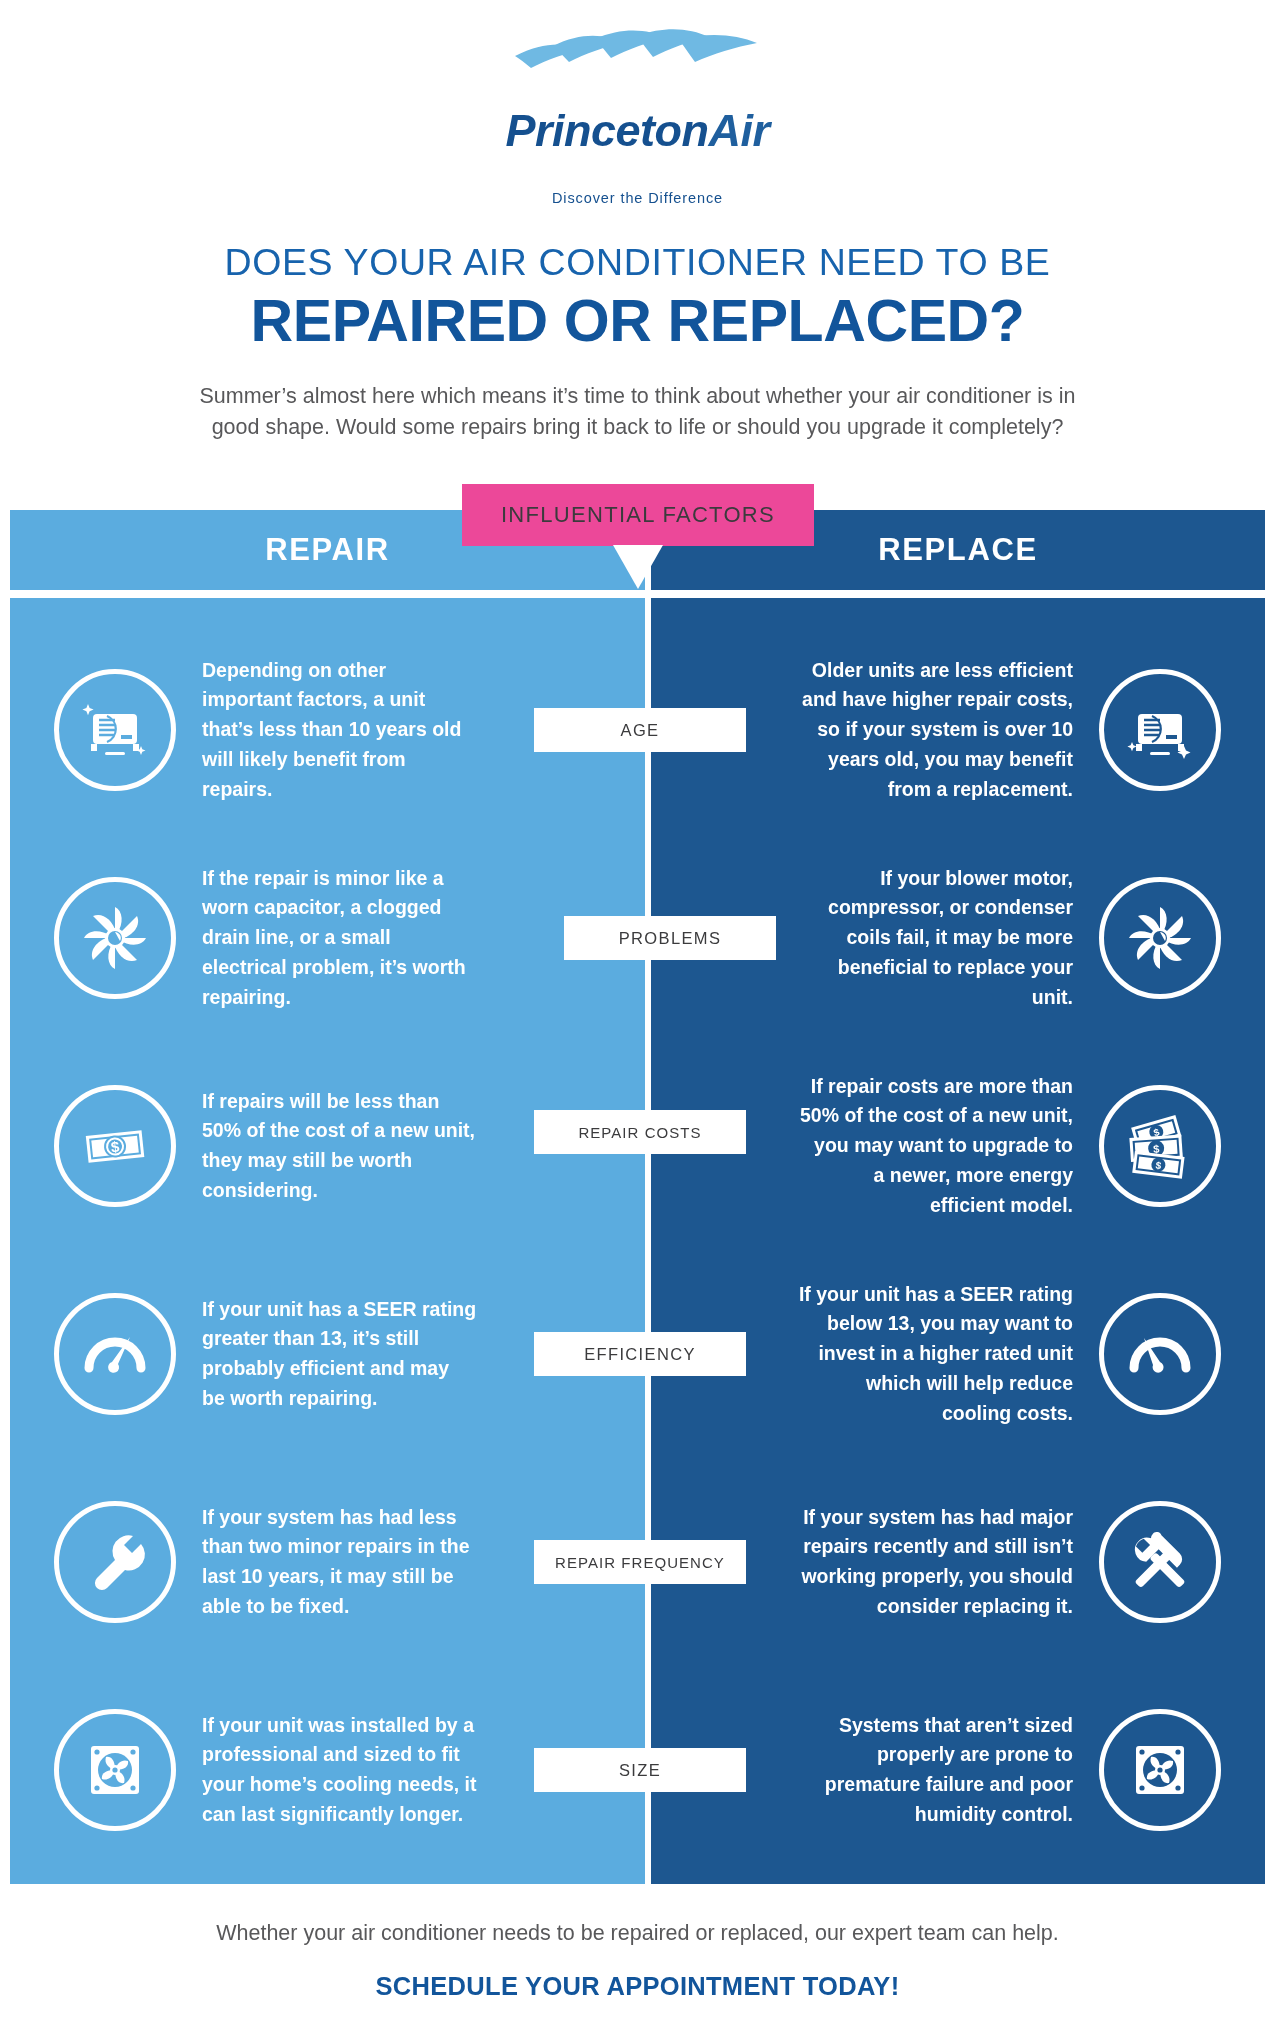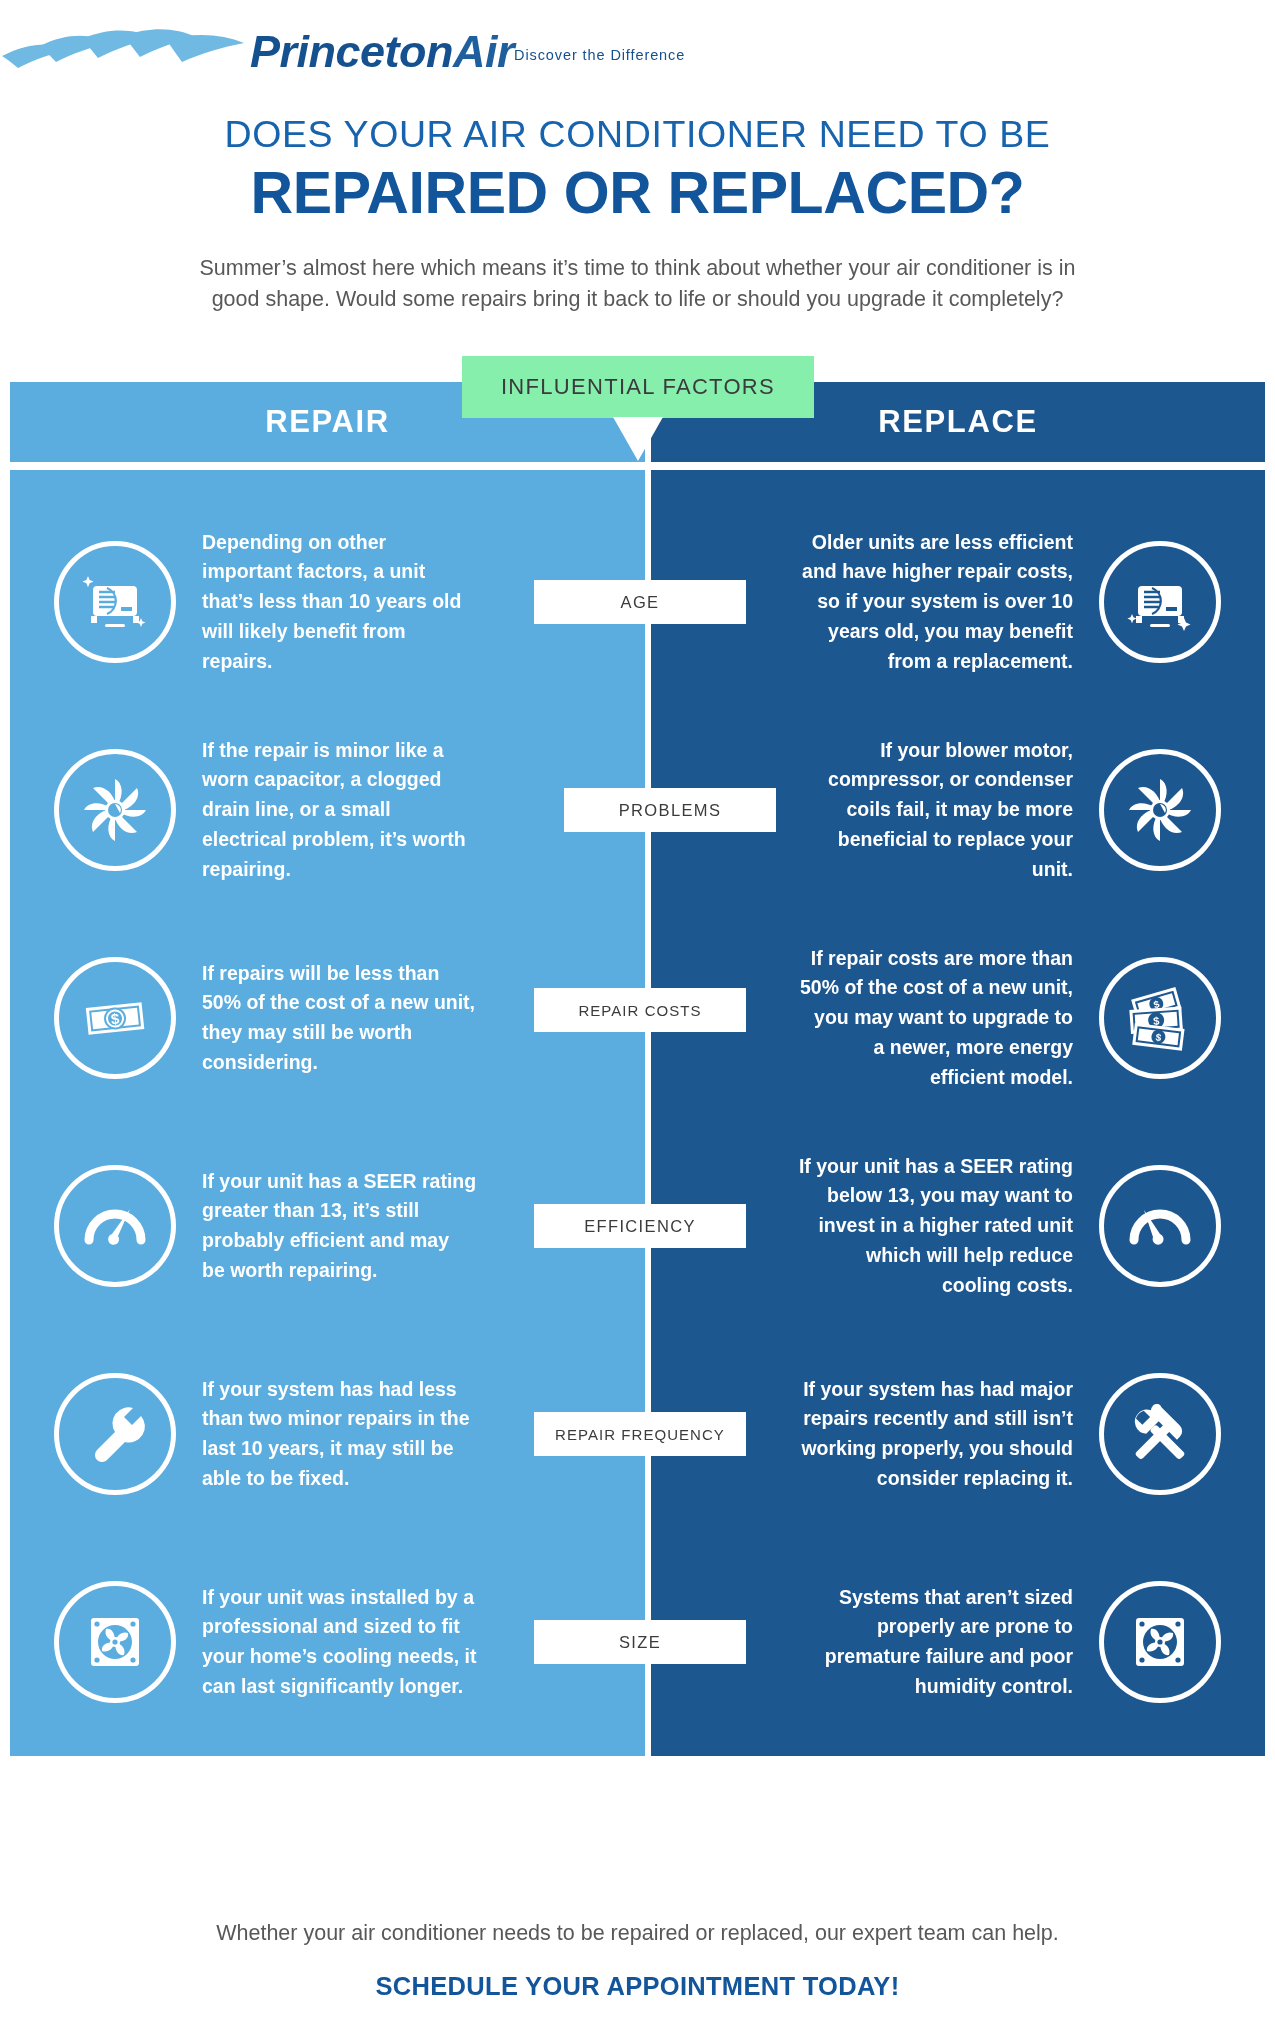--- a/index.html
+++ b/index.html
@@ -8,21 +8,23 @@
     background: #ffffff;
     font-family: "Liberation Sans", sans-serif;
   }
   body { width: 1275px; height: 2042px; position: relative; overflow: hidden; }
 
   
   .logo-wrap {
     width: 100%;
     padding-top: 26px;
     display: flex;
+    flex-direction: column;
     align-items: center;
+    gap: 32px;
   }
   .logo-swoosh { width: 250px; height: 52px; display: block; }
   .logo-text {
     font-size: 45px;
     font-weight: bold;
     font-style: italic;
     color: #15508f;
     letter-spacing: -0.5px;
     line-height: 1;
     margin-top: -2px;
@@ -108,21 +110,21 @@
   .hdr-gap-right {
     position: absolute; left: 651px; top: 106px; width: 614px; height: 8px;
     background: #ffffff;
   }
 
   
   .callout {
     position: absolute;
     left: 462px; top: 0px;
     width: 352px; height: 62px;
-    background: #86efac;
+    background: #ec4899;
     display: flex; align-items: center; justify-content: center;
     z-index: 6;
     font-size: 22px;
     letter-spacing: 1.3px;
     color: #3b3b3d;
   }
   .callout-tail {
     position: absolute;
     left: 613px; top: 61px;
     width: 0; height: 0;
@@ -352,21 +354,21 @@
             <rect x="16" y="50" width="50" height="22" fill="#ffffff"></rect>
             <rect x="19" y="53" width="44" height="16" fill="#1d5790"></rect>
             <rect x="21" y="55" width="40" height="12" fill="#ffffff"></rect>
             <circle cx="41" cy="61" r="7" fill="#1d5790"></circle>
             <text x="41" y="65" font-family="Liberation Sans, sans-serif" font-size="10" font-weight="bold" fill="#ffffff" text-anchor="middle">$</text>
           </g>
         </svg>
       </div>
       <div class="cell-text">If repair costs are more than 50% of the cost of a new unit, you may want to upgrade to a newer, more energy efficient model.</div>
     </div>
-    <div class="chip small" style="top:74px;">REPAIR COSTS</div>
+    <div class="chip small" style="top:68px;">REPAIR COSTS</div>
   </div>
 
   <div class="row" style="top:766px;">
     <div class="cell cell-left">
       <div class="icon-circle">
         <svg width="80" height="80" viewBox="0 0 80 80" fill="none">
           <path d="M14 54 A26 26 0 0 1 66 54" stroke="#ffffff" stroke-width="9" stroke-linecap="round"></path>
           <path d="M55 23 L43 50 a5.5 5.5 0 1 1 -6 -2 Z" fill="#ffffff"></path>
         </svg>
       </div>

